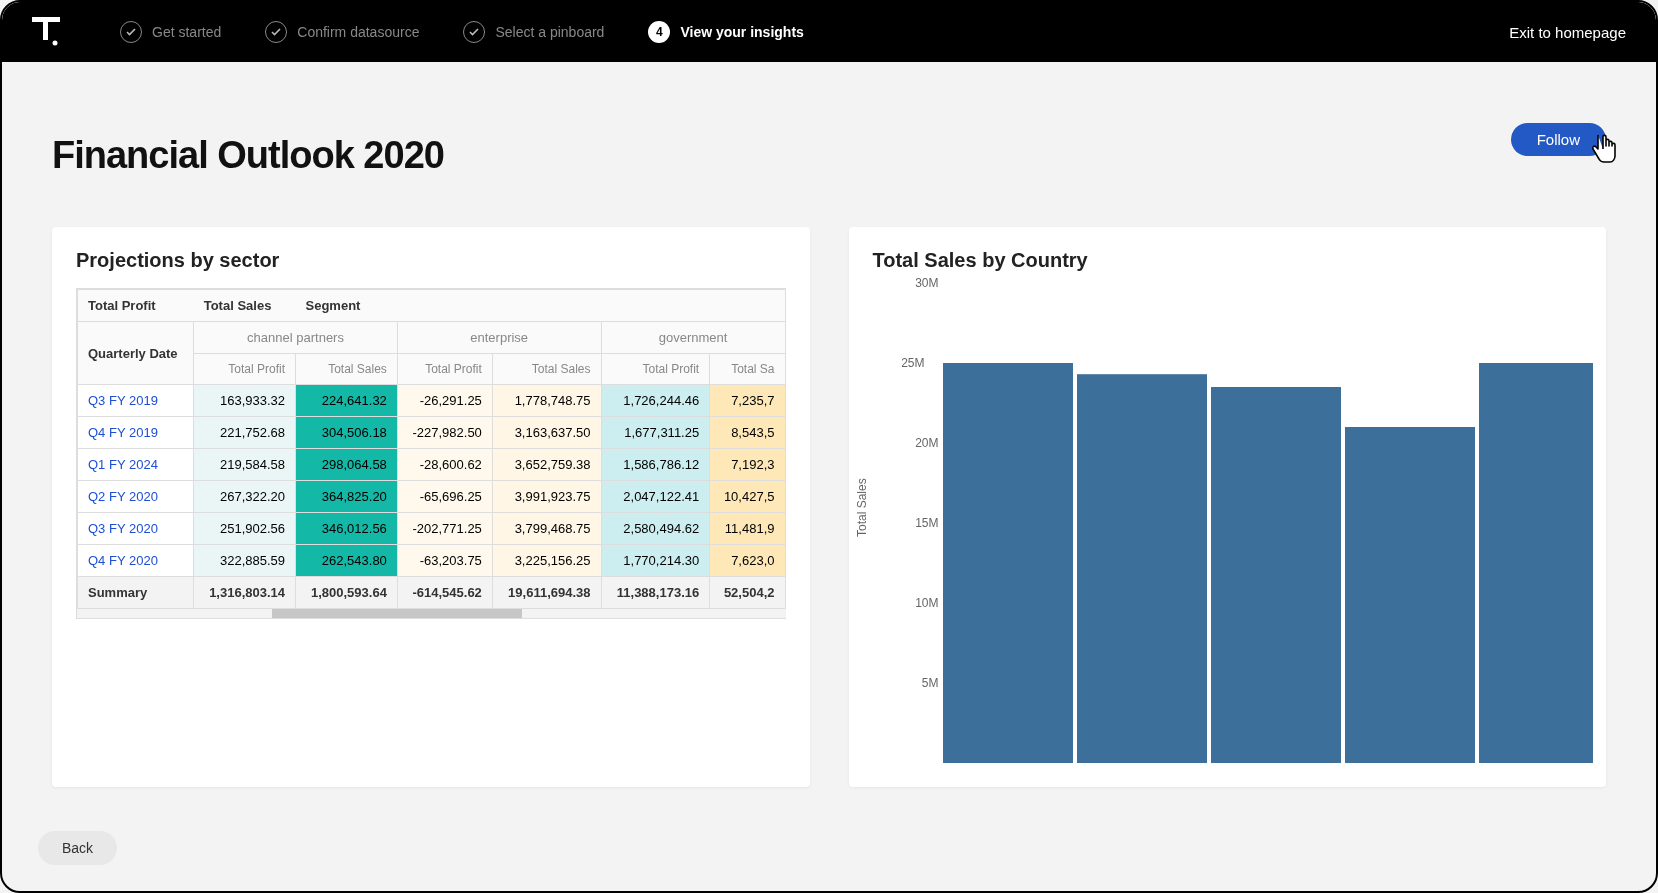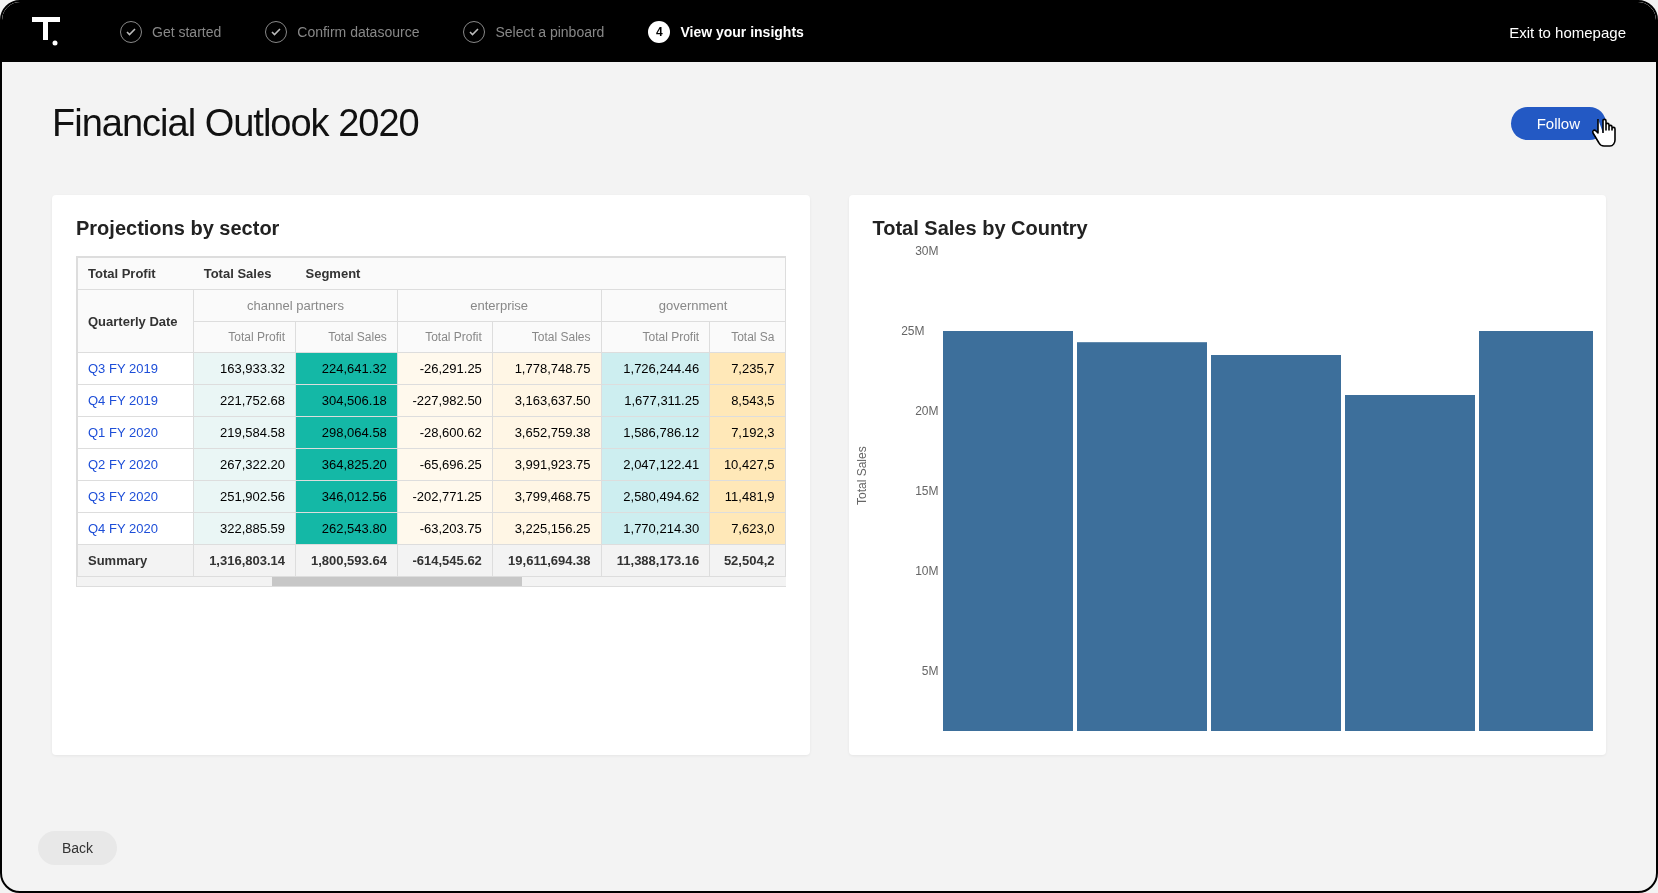--- a/index.html
+++ b/index.html
@@ -11,21 +11,21 @@
   .steps { display: flex; align-items: center; gap: 44px; }
   .step { display: flex; align-items: center; gap: 10px; color: #888; font-size: 14px; cursor: pointer; }
   .step.active { color: #fff; font-weight: 600; }
   .step-circle { width: 22px; height: 22px; border: 1.5px solid #888; border-radius: 50%; display: flex; align-items: center; justify-content: center; font-size: 12px; }
   .step-circle.active { background: #fff; color: #000; border: none; font-weight: 600; }
   .exit { margin-left: auto; color: #fff; font-size: 15px; cursor: pointer; }
 
   
   .content { padding: 40px 50px 20px 50px; }
   .title-row { display: flex; align-items: center; justify-content: space-between; margin-bottom: 50px; position: relative; }
-  .page-title { font-size: 38px; font-weight: 400; color: #111; letter-spacing: -1px; }
+  .page-title { font-size: 38px; font-weight: 700; color: #111; letter-spacing: -1px; margin-top: 32px; }
   .follow-btn { background: #2359c4; color: #fff; border: none; border-radius: 20px; padding: 8px 26px; font-size: 15px; cursor: pointer; position: relative; }
   .cursor-hand { position: absolute; right: -14px; top: 10px; }
 
   
   .cards { display: flex; gap: 39px; }
   .card { background: #fff; border-radius: 4px; padding: 22px 24px 0 24px; box-shadow: 0 1px 3px rgba(0,0,0,0.06); }
   .card.table-card { width: 760px; height: 560px; }
   .card.chart-card { width: 760px; height: 560px; position: relative; overflow: hidden; }
   .card-title { font-size: 20px; font-weight: 600; color: #222; margin-bottom: 16px; }
 
@@ -161,21 +161,21 @@
               <tr>
                 <td class="row-header">Q4 FY 2019</td>
                 <td class="c-profit-light">221,752.68</td>
                 <td class="c-sales-light">304,506.18</td>
                 <td class="c-profit-neg">-227,982.50</td>
                 <td class="c-sales-ent">3,163,637.50</td>
                 <td class="c-profit-gov">1,677,311.25</td>
                 <td class="c-sales-gov">8,543,5</td>
               </tr>
               <tr>
-                <td class="row-header">Q1 FY 2020</td>
+                <td class="row-header">Q1 FY 2024</td>
                 <td class="c-profit-light">219,584.58</td>
                 <td class="c-sales-light">298,064.58</td>
                 <td class="c-profit-neg">-28,600.62</td>
                 <td class="c-sales-ent">3,652,759.38</td>
                 <td class="c-profit-gov">1,586,786.12</td>
                 <td class="c-sales-gov">7,192,3</td>
               </tr>
               <tr>
                 <td class="row-header">Q2 FY 2020</td>
                 <td class="c-profit-light">267,322.20</td>
@@ -223,21 +223,21 @@
     <div class="card chart-card">
       <div class="card-title">Total Sales by Country</div>
       <div class="ylabel">Total Sales</div>
 
       <div id="yticks">
           <div class="ytick" style="left: 50px; top: 49px;">30M</div>
           <div class="ytick" style="left: 36px; top: 129px;">25M</div>
           <div class="ytick" style="left: 50px; top: 209px;">20M</div>
           <div class="ytick" style="left: 50px; top: 289px;">15M</div>
           <div class="ytick" style="left: 50px; top: 369px;">10M</div>
-          <div class="ytick" style="left: 50px; top: 449px; margin-top: 20px;">5M</div>
+          <div class="ytick" style="left: 50px; top: 449px;">5M</div>
         </div>
       <svg class="chart-svg" width="720" height="490">
         <g id="bars">
             <rect x="70" y="80" width="130" height="400" fill="#3d6f9b"></rect>
             <rect x="204" y="91.19999999999999" width="130" height="388.8" fill="#3d6f9b"></rect>
             <rect x="338" y="104" width="130" height="376" fill="#3d6f9b"></rect>
             <rect x="472" y="144" width="130" height="336" fill="#3d6f9b"></rect>
             <rect x="606" y="80" width="130" height="400" fill="#3d6f9b"></rect>
           </g>
       </svg>

